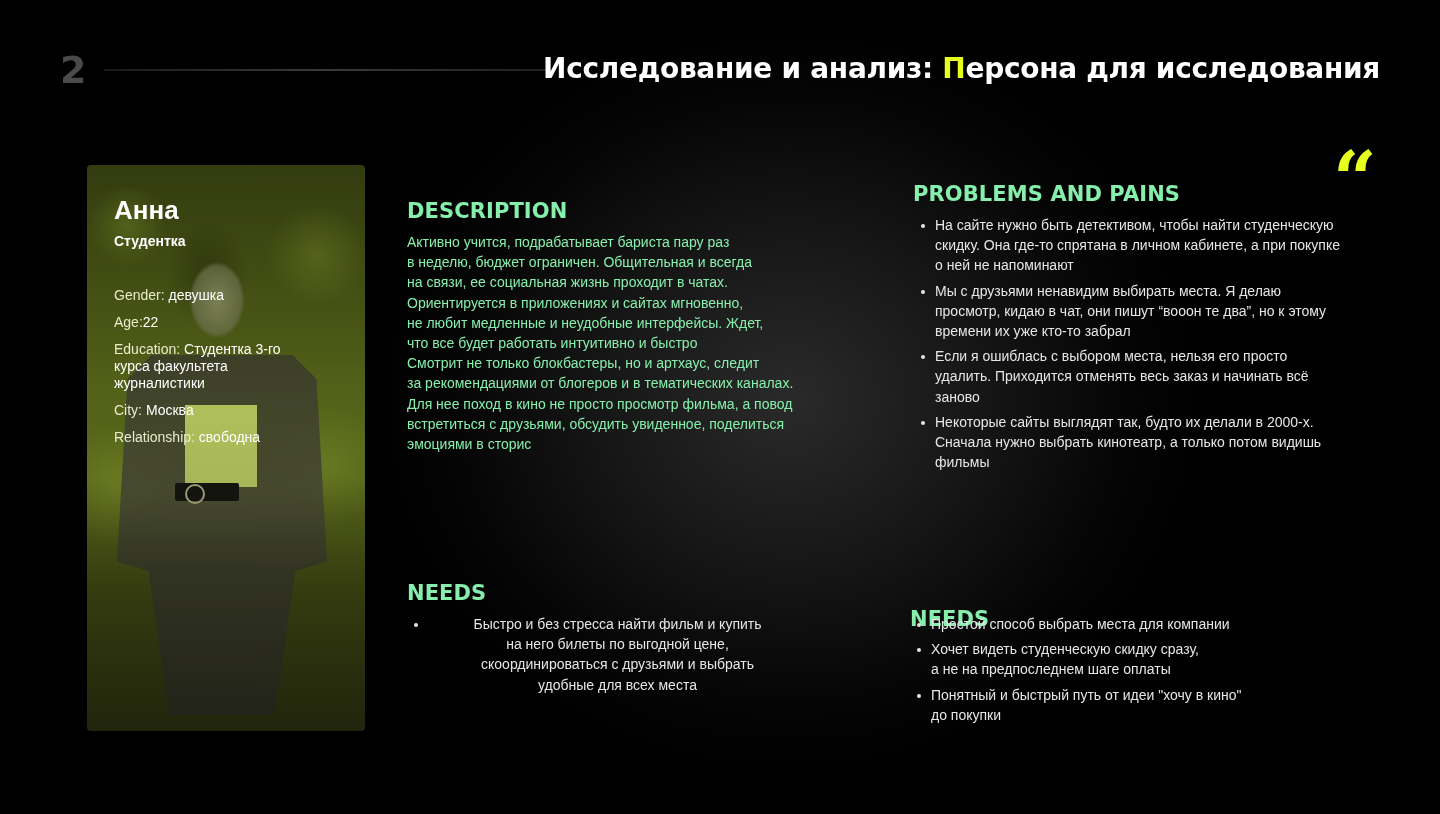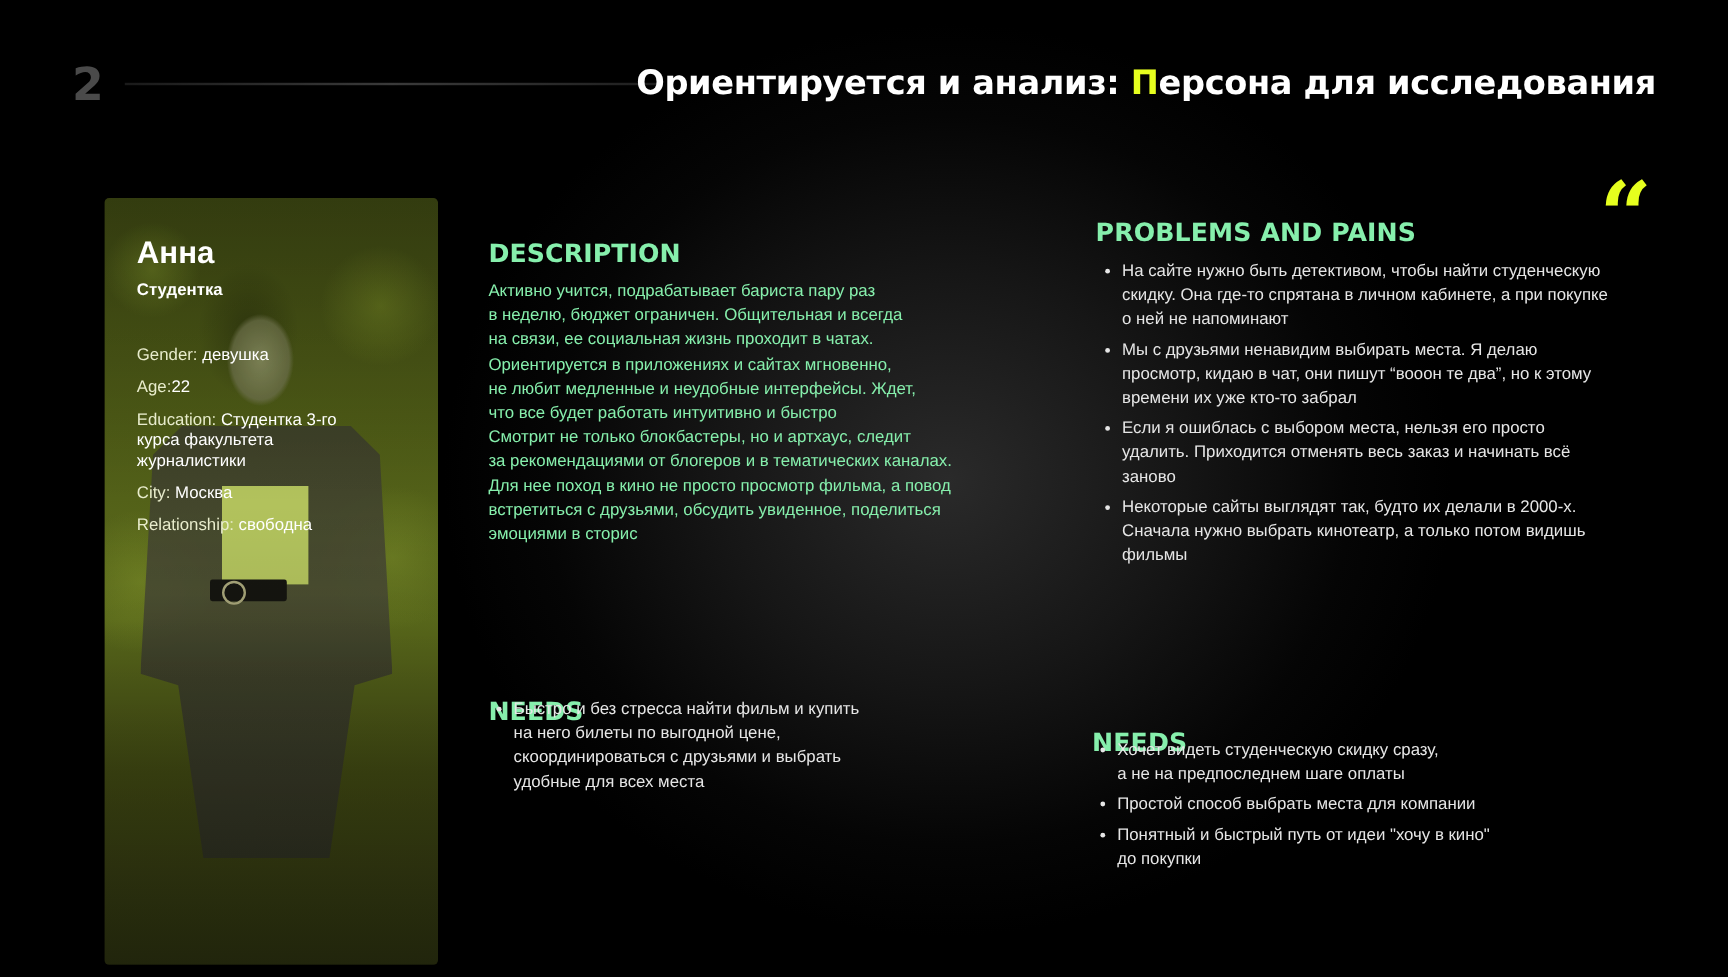--- a/index.html
+++ b/index.html
@@ -27,21 +27,21 @@
     .page-title {
       position: absolute; right: 60px; top: 52px;
       font-family: "DejaVu Sans", sans-serif;
       font-size: 28px; font-weight: bold; color: #fff; letter-spacing: -0.3px;
       white-space: nowrap;
     }
     .page-title .accent { color: #e6ff1e; }
 
     
     .card {
-      position: absolute; left: 87px; top: 165px; width: 278px; height: 639px;
+      position: absolute; left: 87px; top: 165px; width: 278px; height: 566px;
       border-radius: 4px; overflow: hidden;
       background:
         radial-gradient(ellipse 60px 80px at 120px 110px, rgba(0,0,0,0.25), transparent 70%),
         linear-gradient(180deg, #3c4612 0%, #4d5a16 30%, #5d6d1c 55%, #3e4612 75%, #2c3110 100%);
     }
     .card .bg-trees {
       position: absolute; inset: 0;
       background:
         radial-gradient(circle at 40px 60px, rgba(120,140,40,0.5), transparent 40px),
         radial-gradient(circle at 230px 90px, rgba(130,150,40,0.4), transparent 50px),
@@ -100,21 +100,21 @@
       color: #e6ff1e; line-height: 76px;
     }
   </style>
 </head>
 <body>
 
 <div class="glow"></div>
 
 <div class="slide-num">2</div>
 <div class="header-line"></div>
-<div class="page-title"><span>Ориентируется и анализ: </span><span class="accent">П</span><span>ерсона для исследования</span></div>
+<div class="page-title"><span>Исследование и анализ: </span><span class="accent">П</span><span>ерсона для исследования</span></div>
 
 <div class="card">
   <div class="bg-trees"></div>
   <div class="figure"></div>
   <div class="shirt"></div>
   <div class="belt"></div>
   <div class="shade"></div>
   <div class="info">
     <div class="name">Анна</div>
     <div class="role">Студентка</div>
@@ -152,27 +152,27 @@
 времени их уже кто-то забрал</li>
   <li>Если я ошиблась с выбором места, нельзя его просто
 удалить. Приходится отменять весь заказ и начинать всё
 заново</li>
   <li>Некоторые сайты выглядят так, будто их делали в 2000-х.
 Сначала нужно выбрать кинотеатр, а только потом видишь
 фильмы</li>
 </ul>
 
 <div class="section-title" style="left:407px; top:581px;">NEEDS</div>
-<ul class="bullets" style="left:407px; top:580px; width:400px;">
+<ul class="bullets" style="left:407px; top:614px; width:400px;text-align:center;">
   <li>Быстро и без стресса найти фильм и купить
 на него билеты по выгодной цене,
 скоординироваться с друзьями и выбрать
 удобные для всех места</li>
 </ul>
 
 <div class="section-title" style="left:910px; top:607px;">NEEDS</div>
 <ul class="bullets" style="left:910px; top:614px; width:420px;">
+  <li>Простой способ выбрать места для компании</li>
   <li>Хочет видеть студенческую скидку сразу,
 а не на предпоследнем шаге оплаты</li>
-  <li>Простой способ выбрать места для компании</li>
   <li>Понятный и быстрый путь от идеи "хочу в кино"
 до покупки</li>
 </ul>
 
 </body></html>

